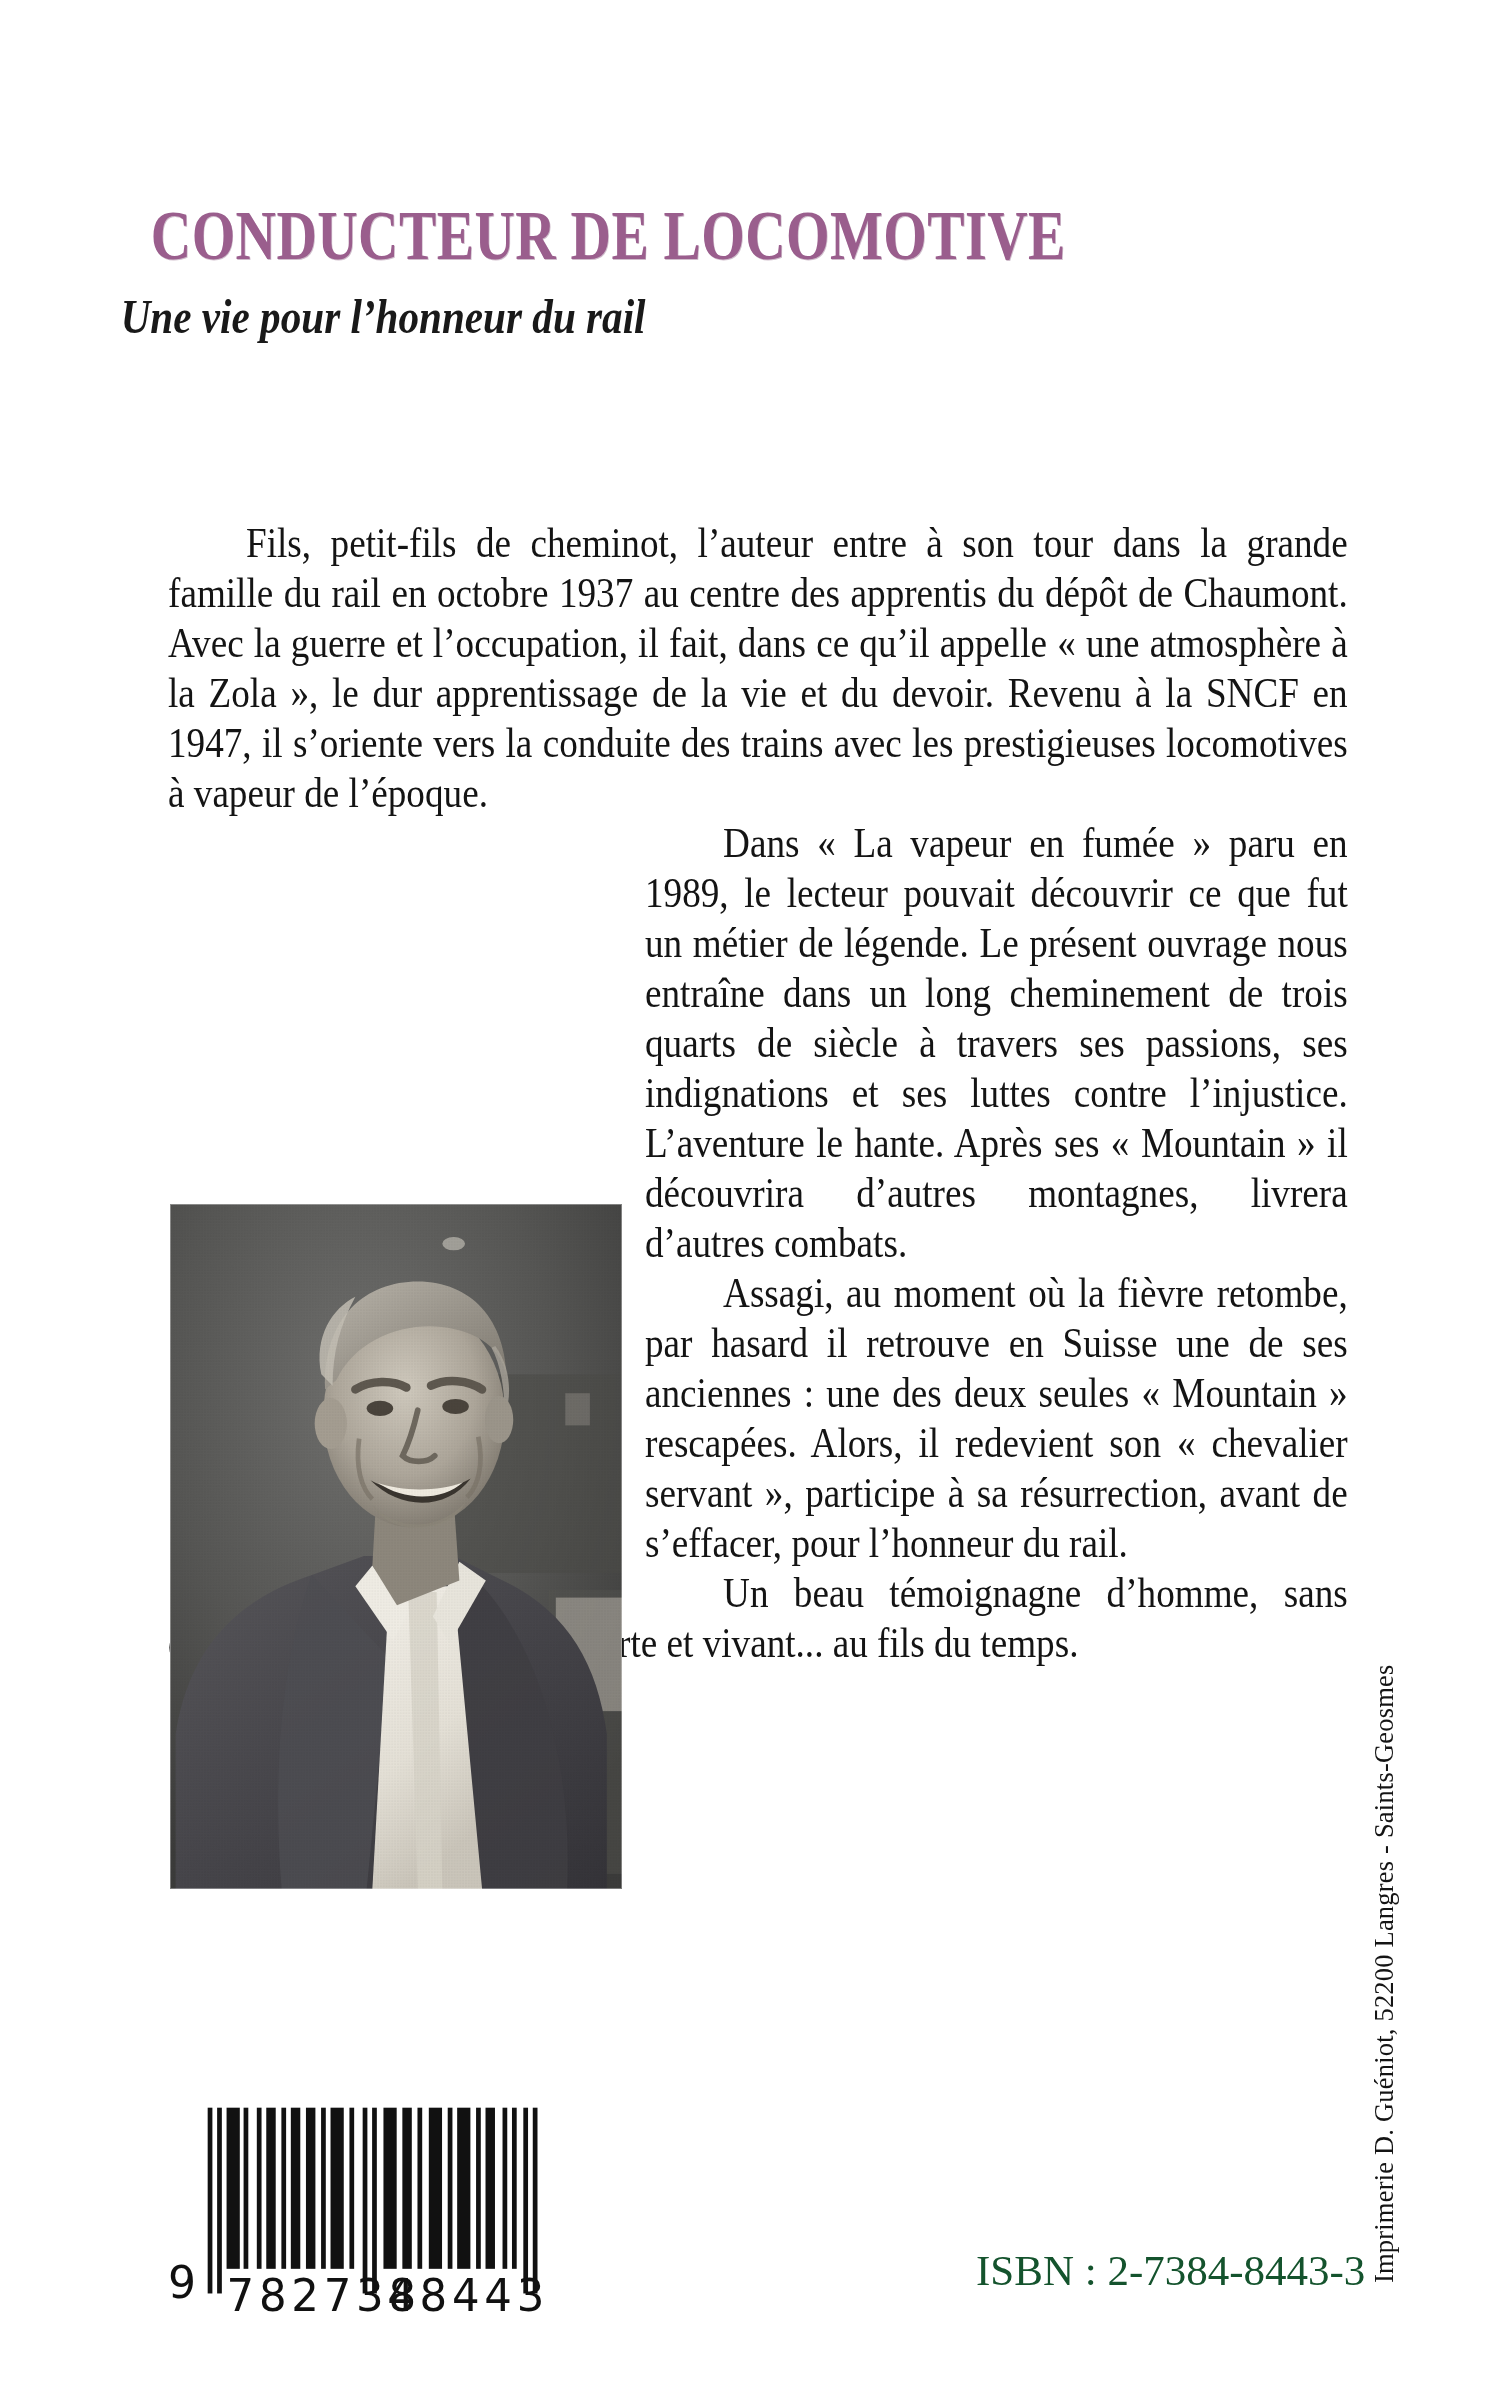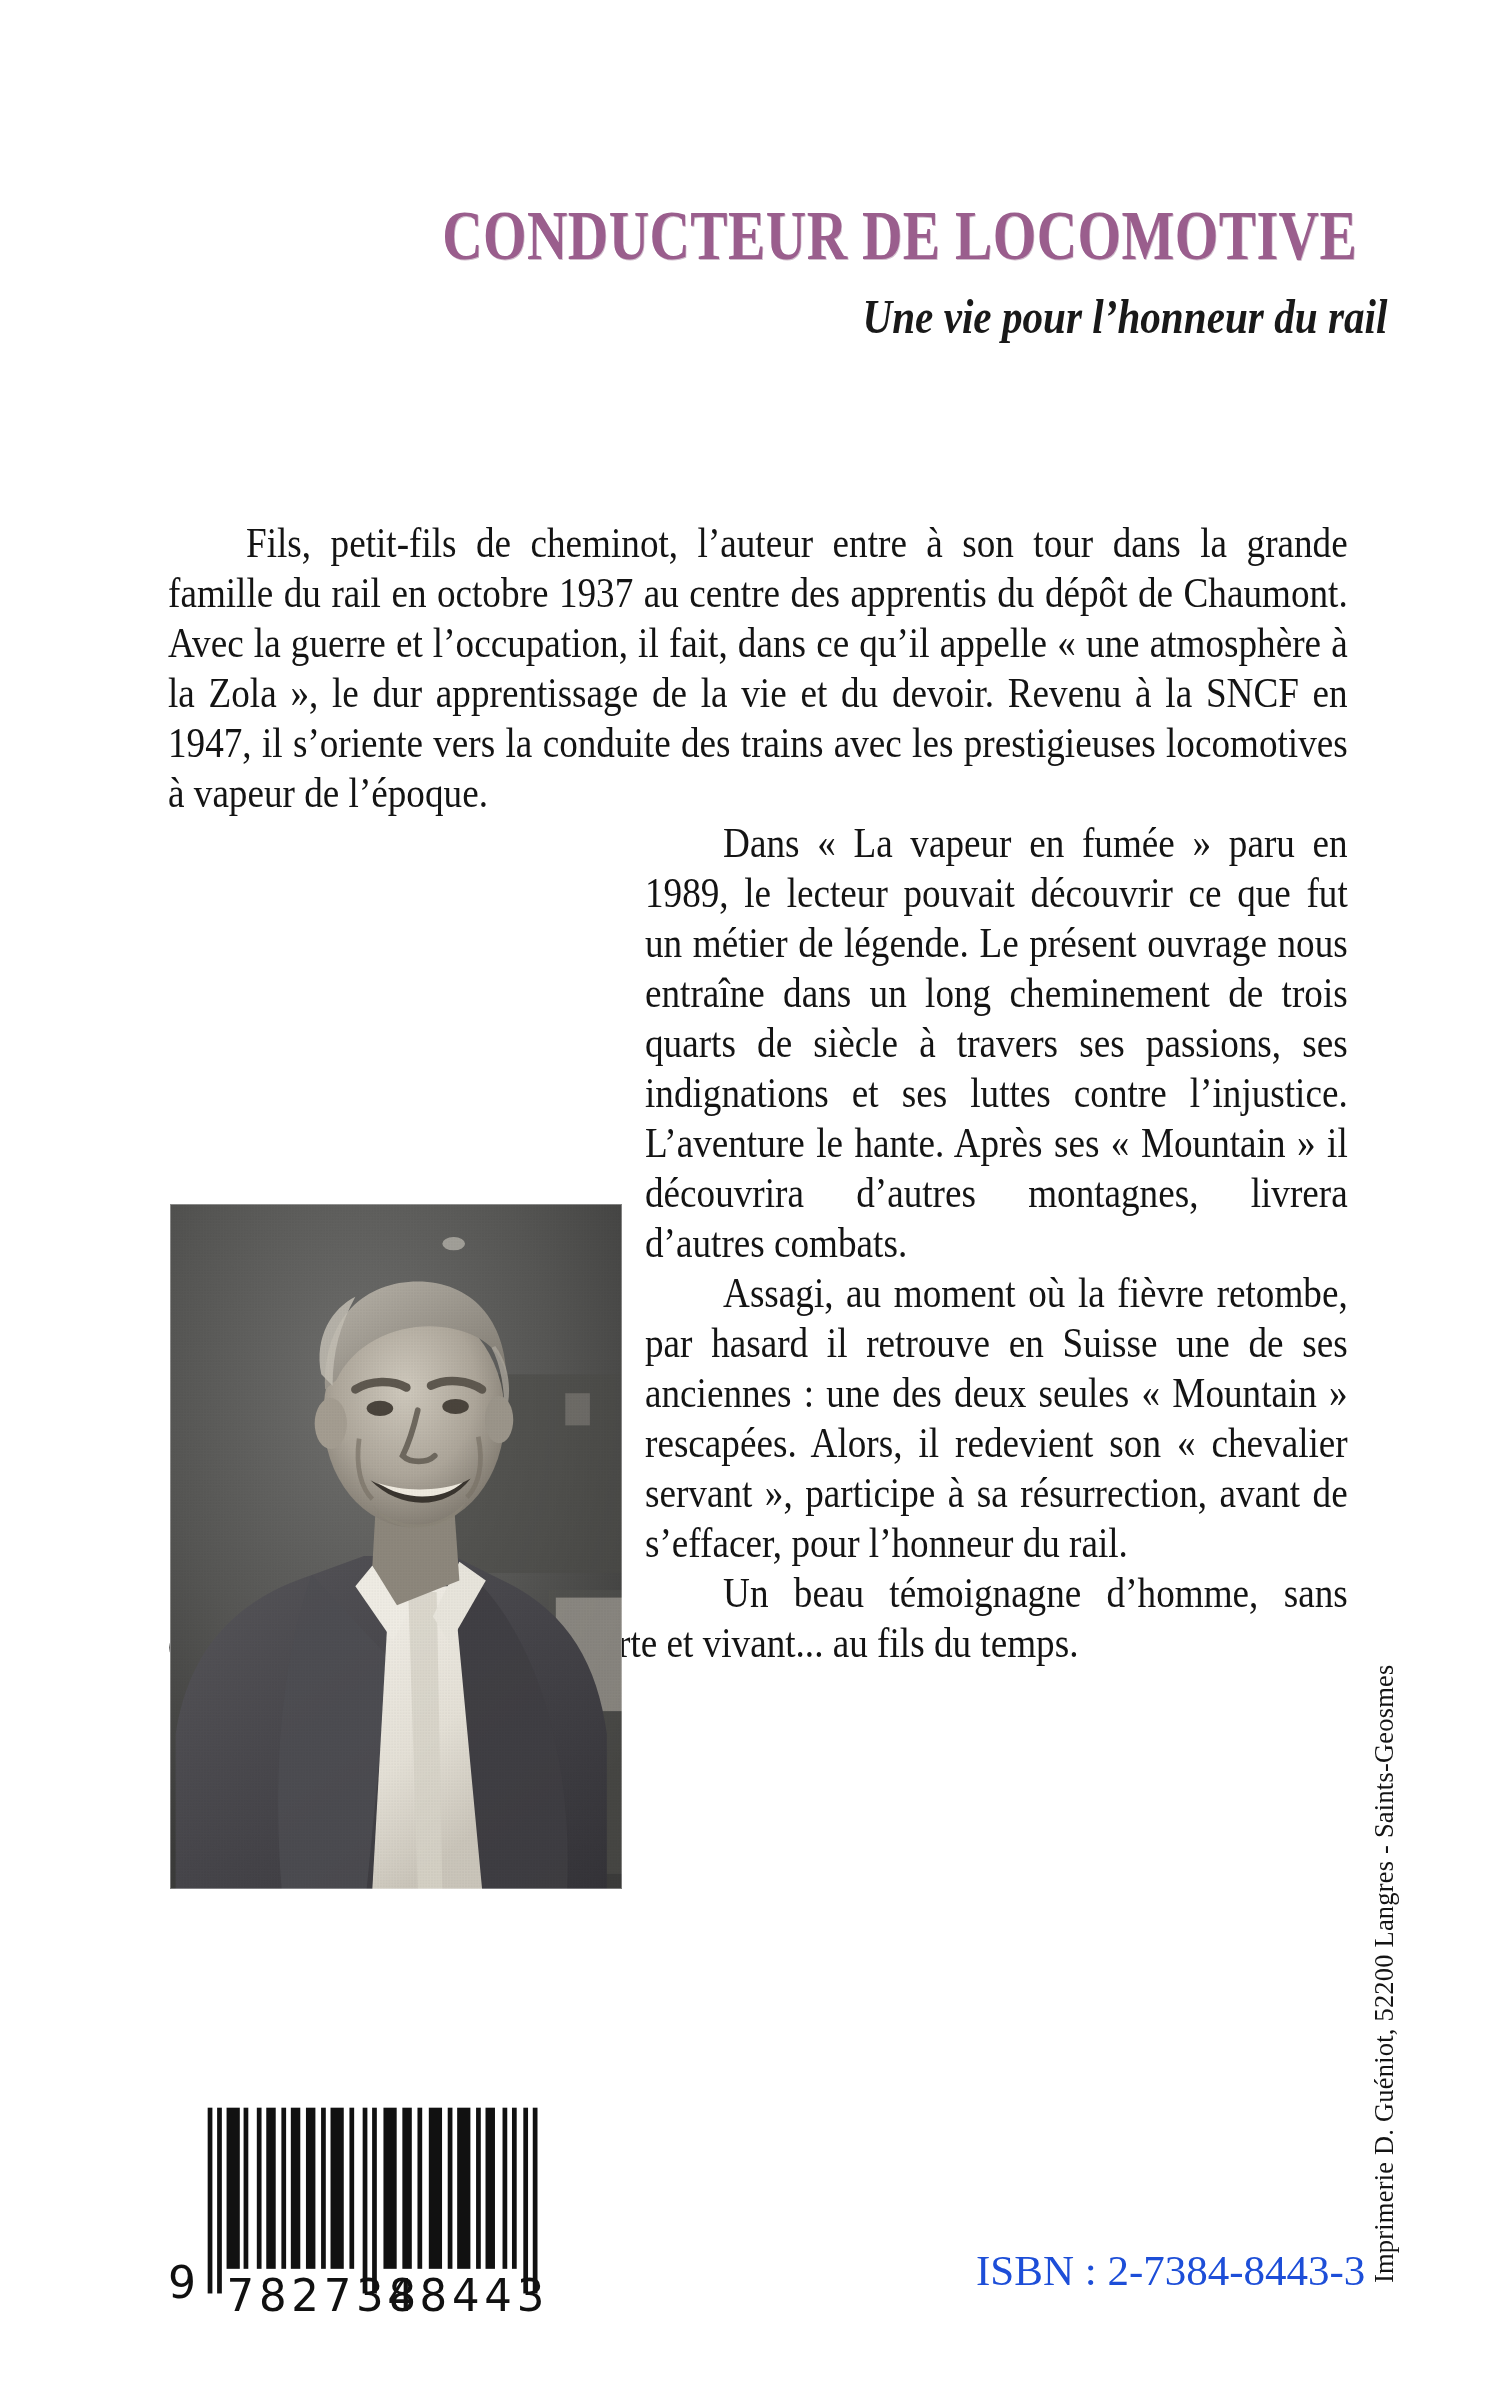--- a/index.html
+++ b/index.html
@@ -21,21 +21,21 @@
     inset: 0;
     background: #ffffff;
   }
 
   
   .title-block {
     position: absolute;
     left: 0;
     right: 0;
     top: 201px;
-    text-align: right;
+    text-align: left;
   }
   .book-title {
     margin: 0;
     font-family: "Liberation Serif", "DejaVu Serif", serif;
     font-weight: bold;
     font-size: 70px;
     line-height: 1.0;
     letter-spacing: 0.5px;
     color: #9A5E8D;
     transform: scaleX(0.80);
@@ -149,21 +149,21 @@
   .barcode-svg-wrap svg { display: block; width: 100%; height: 100%; }
 
   
   .isbn {
     position: absolute;
     left: 976px;
     top: 2249px;
     font-family: "Liberation Serif", "DejaVu Serif", serif;
     font-size: 43px;
     line-height: 1;
-    color: #1d4ed8;
+    color: #14532d;
     white-space: nowrap;
   }
 </style>
 </head>
 <body>
 
 <div class="page">
 
   <div class="title-block">
     <h1 class="book-title">CONDUCTEUR DE LOCOMOTIVE</h1>

